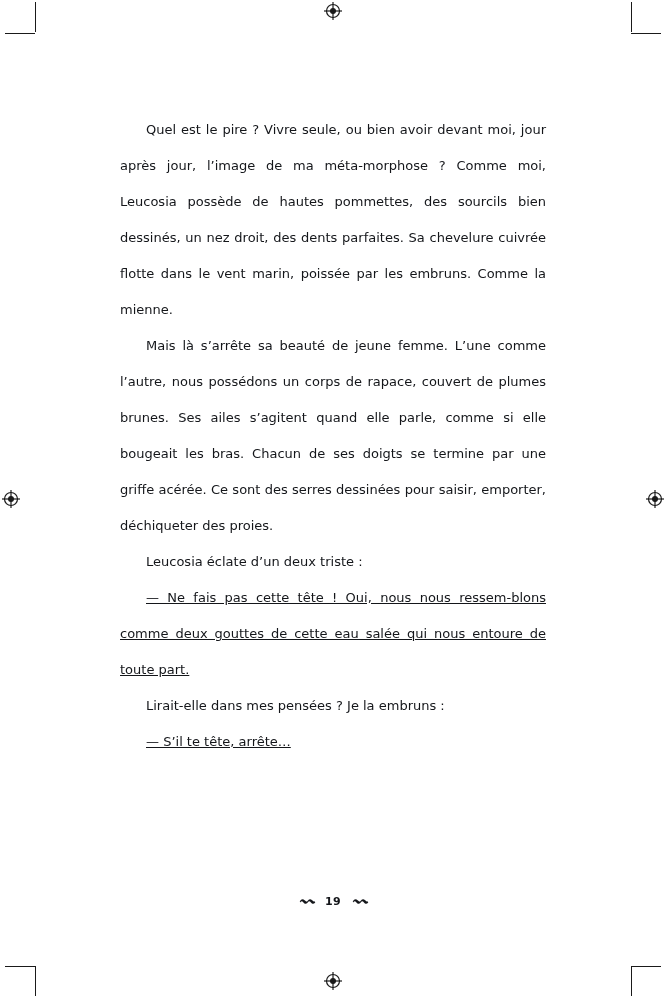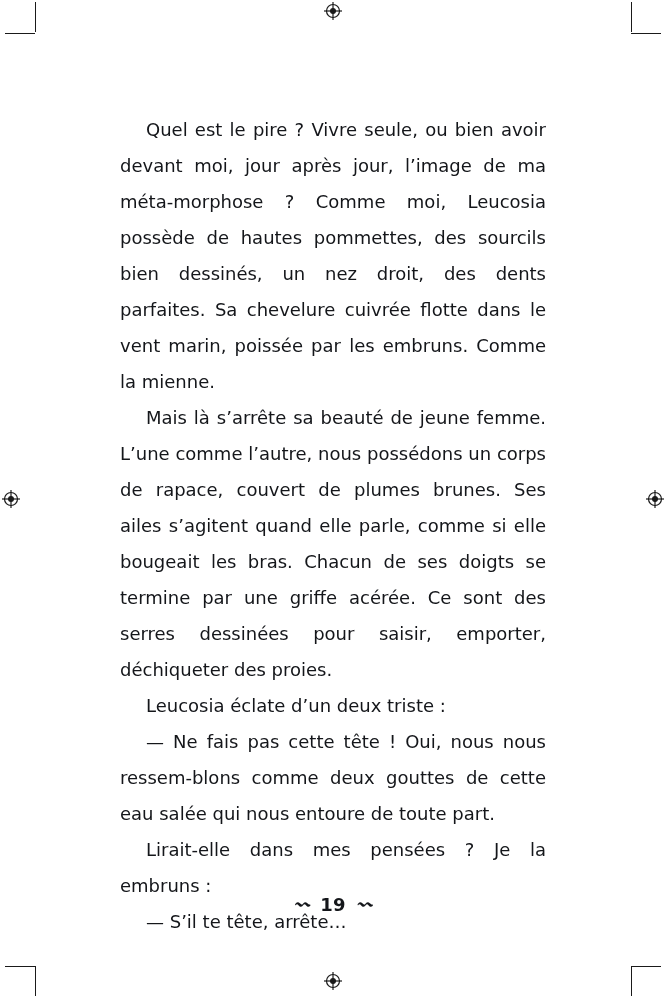--- a/index.html
+++ b/index.html
@@ -33,51 +33,52 @@
   .crop-v { width: 1px; height: 30px; }
   .crop-h { height: 1px; width: 30px; }
 
   
   .text-column {
     position: absolute;
     left: 120px;
     top: 112px;
     width: 426px;
     font-family: "DejaVu Sans", sans-serif;
-    font-size: 18px;
+    font-size: 13px;
     line-height: 36px;
     color: #14161a;
     text-align: justify;
     text-justify: inter-word;
     -webkit-hyphens: manual;
     hyphens: manual;
   }
   .text-column p {
     margin: 0;
     text-indent: 26px;
   }
   .text-column p.dialogue {
     text-indent: 26px;
+    text-decoration: underline;
   }
 
   
   .folio {
     position: absolute;
     left: 0;
     right: 0;
     top: 894px;
     display: flex;
     align-items: center;
     justify-content: center;
     gap: 12px;
     color: #14161a;
   }
   .folio-num {
     font-family: "DejaVu Sans", sans-serif;
-    font-size: 18px;
+    font-size: 11px;
     font-weight: bold;
     letter-spacing: 0.3px;
   }
   .folio-orn {
     font-family: "DejaVu Sans", sans-serif;
     font-size: 15px;
     line-height: 1;
     letter-spacing: -2px;
     color: #14161a;
   }

